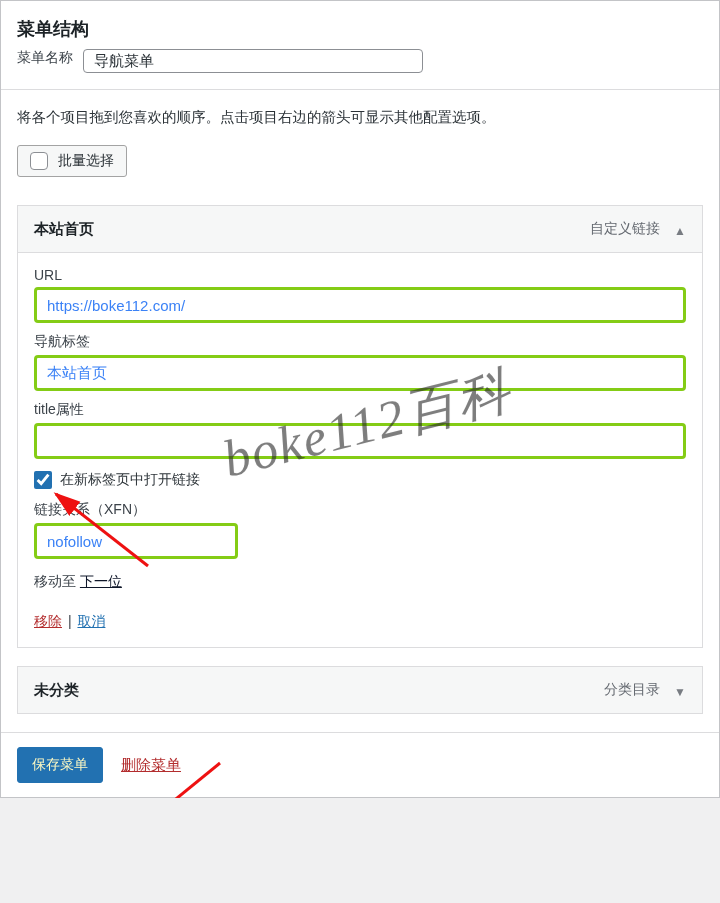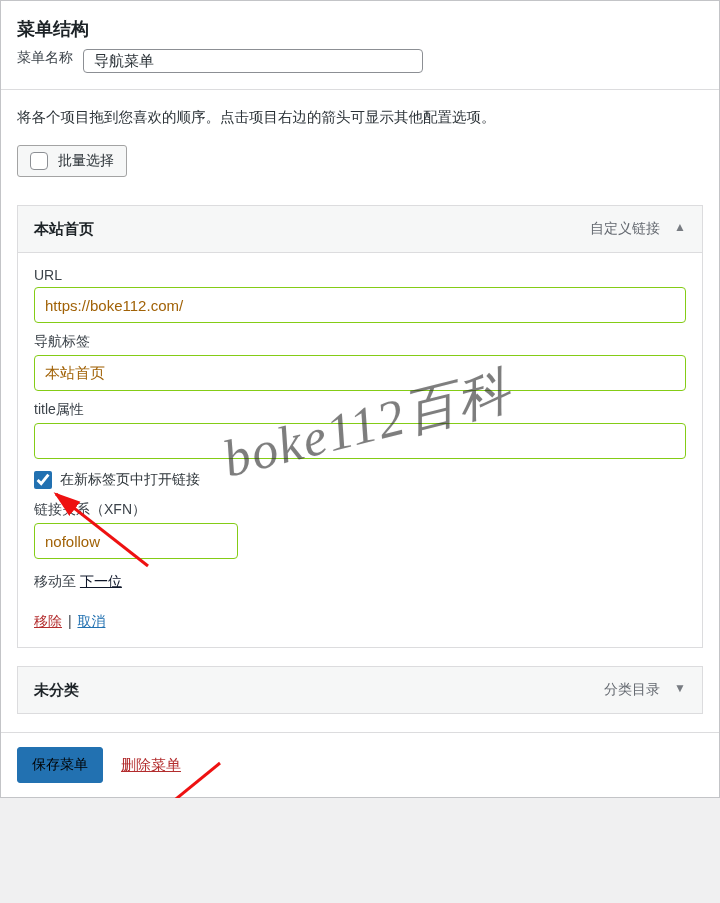--- a/index.html
+++ b/index.html
@@ -78,42 +78,42 @@
       height: 48px;
       padding: 0 16px;
       border: 1px solid #dcdcde;
       background: #f6f7f7;
       cursor: pointer;
     }
     .menu-item-header .title {
       font-weight: 700; font-size: 15px; color: #1d2327;
     }
     .menu-item-header .rhs {
-      display: flex; align-items: flex-start; gap: 14px;
+      display: flex; align-items: flex-end; gap: 14px;
       color: #646970; font-size: 14px;
     }
     .chev { font-size: 12px; color: #787c82; }
     .menu-item-body {
       border: 1px solid #dcdcde;
       border-top: none;
       padding: 14px 16px 16px 16px;
       background: #fff;
     }
     .field { margin-bottom: 10px; }
     .field-label {
       font-size: 14px; color: #3c434a; margin-bottom: 4px; display: block;
     }
     .field-input {
       width: 100%;
       height: 36px;
       padding: 0 10px;
-      border: 1px solid #84cc16;
+      border: 3px solid #84cc16;
       border-radius: 4px;
       font-size: 15px;
-      color: #a16207;
+      color: #3b82f6;
       background: #fff;
     }
     .field-input.narrow { width: 204px; }
     .checkbox-row {
       display: flex; align-items: center; gap: 8px;
       margin: 12px 0 12px 0;
     }
     .checkbox-row input[type="checkbox"] {
       width: 18px; height: 18px;
       accent-color: #2271b1;
@@ -133,21 +133,21 @@
     .actions-row .sep { color: #3c434a; margin: 0 2px; }
     .footer-bar {
       padding: 14px 16px;
       display: flex; align-items: center; gap: 18px;
       border-top: 1px solid #dcdcde;
       margin-top: 12px;
     }
     .save-btn {
       background: #2271b1;
       border: 1px solid #2271b1;
-      color: #000000;
+      color: #fef9c3;
       padding: 8px 14px;
       font-size: 14px;
       border-radius: 3px;
       cursor: pointer;
     }
     .delete-menu {
       color: #b32d2e;
       text-decoration: underline;
       font-size: 15px;
     }

